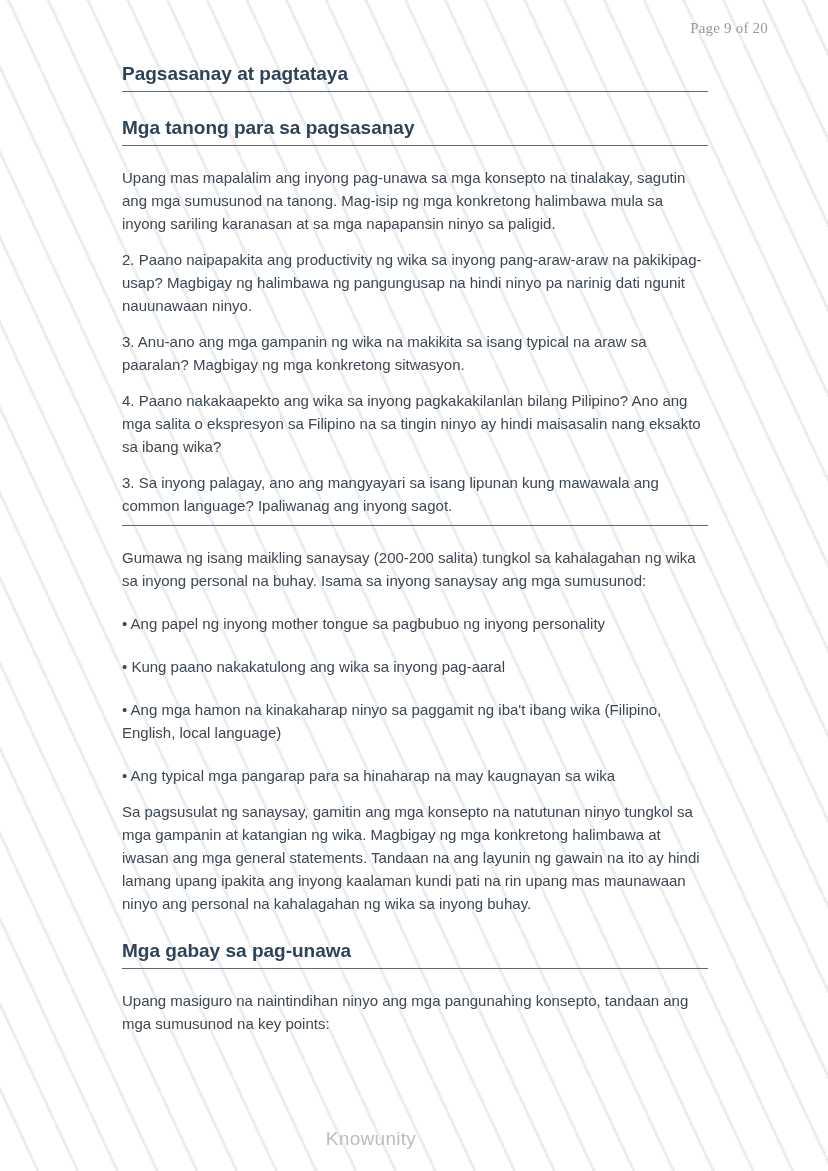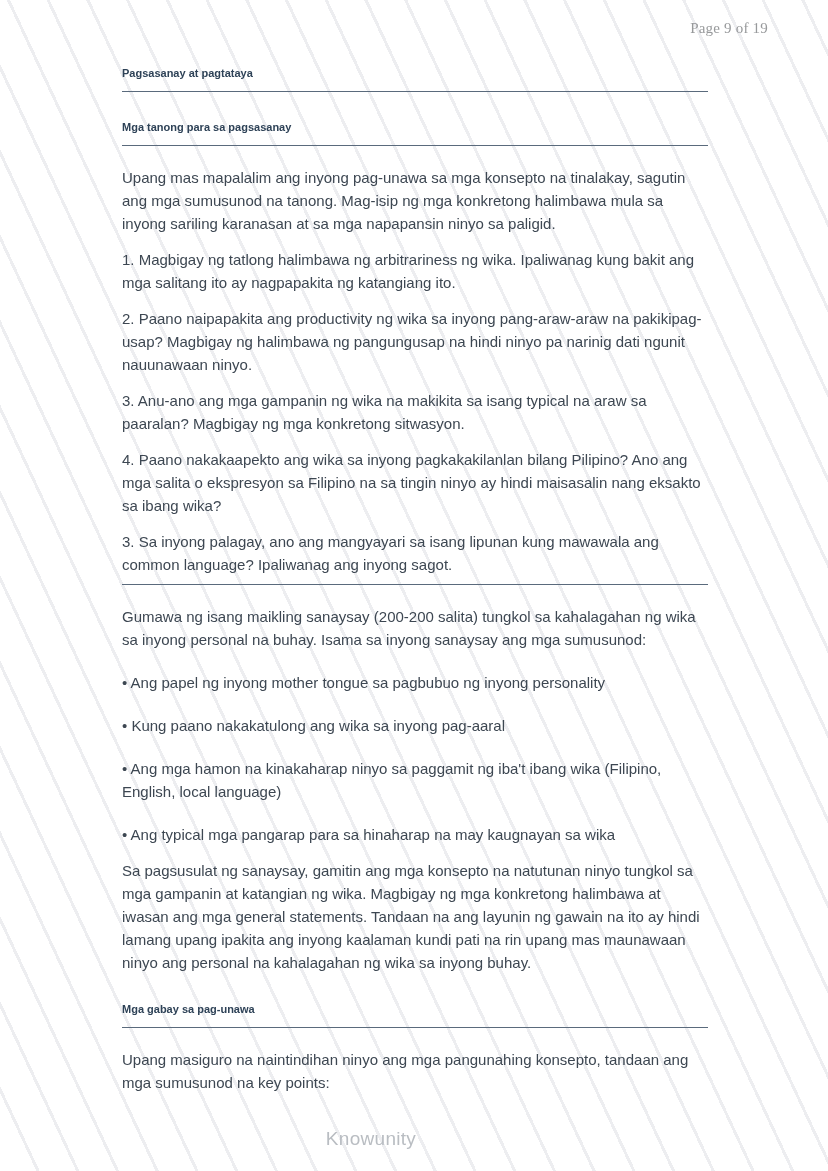--- a/index.html
+++ b/index.html
@@ -32,21 +32,21 @@
     position: absolute;
     left: 122px;
     top: 64px;
     width: 586px;
     color: #3d4752;
     font-size: 15px;
     line-height: 23px;
   }
   .section-heading {
     margin: 26px 0 0 0;
-    font-size: 11px;
+    font-size: 19px;
     line-height: 19px;
     font-weight: bold;
     color: #2e4257;
   }
   .section-heading.first {
     margin-top: 0;
   }
   .rule {
     height: 0;
     border: none;
@@ -73,33 +73,32 @@
     width: 742px;
     text-align: center;
     font-size: 19px;
     color: #b9bdc2;
     letter-spacing: 0.3px;
   }
 </style>
 </head>
 <body>
 
-<div class="page-number">Page 9 of 19</div>
+<div class="page-number">Page 9 of 20</div>
 
 <div class="content">
 
   <h2 class="section-heading first">Pagsasanay at pagtataya</h2>
   <div class="rule"></div>
 
   <h2 class="section-heading">Mga tanong para sa pagsasanay</h2>
   <div class="rule"></div>
 
   <p class="para lead">Upang mas mapalalim ang inyong pag-unawa sa mga konsepto na tinalakay, sagutin ang mga sumusunod na tanong. Mag-isip ng mga konkretong halimbawa mula sa inyong sariling karanasan at sa mga napapansin ninyo sa paligid.</p>
 
-  <p class="para">1. Magbigay ng tatlong halimbawa ng arbitrariness ng wika. Ipaliwanag kung bakit ang mga salitang ito ay nagpapakita ng katangiang ito.</p>
   <p class="para">2. Paano naipapakita ang productivity ng wika sa inyong pang-araw-araw na pakikipag-usap? Magbigay ng halimbawa ng pangungusap na hindi ninyo pa narinig dati ngunit nauunawaan ninyo.</p>
   <p class="para">3. Anu-ano ang mga gampanin ng wika na makikita sa isang typical na araw sa paaralan? Magbigay ng mga konkretong sitwasyon.</p>
   <p class="para">4. Paano nakakaapekto ang wika sa inyong pagkakakilanlan bilang Pilipino? Ano ang mga salita o ekspresyon sa Filipino na sa tingin ninyo ay hindi maisasalin nang eksakto sa ibang wika?</p>
   <p class="para">3. Sa inyong palagay, ano ang mangyayari sa isang lipunan kung mawawala ang common language? Ipaliwanag ang inyong sagot.</p>
 
   <div class="rule"></div>
 
   <p class="para lead">Gumawa ng isang maikling sanaysay (200-200 salita) tungkol sa kahalagahan ng wika sa inyong personal na buhay. Isama sa inyong sanaysay ang mga sumusunod:</p>
 
   <div class="bullets">

